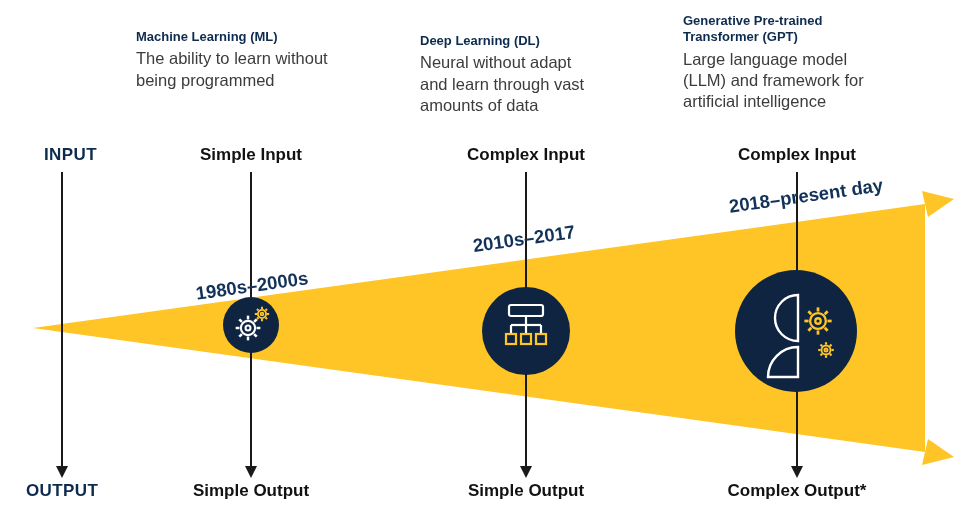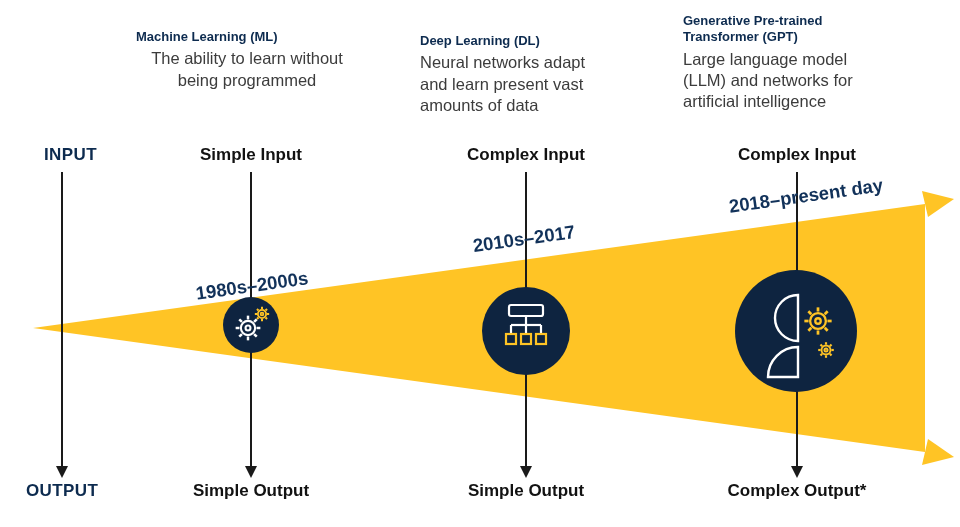--- a/index.html
+++ b/index.html
@@ -41,31 +41,31 @@
     <g fill="#1A1A1A">
       <polygon points="56,466 68,466 62,478"></polygon>
       <polygon points="245,466 257,466 251,478"></polygon>
       <polygon points="520,466 532,466 526,478"></polygon>
       <polygon points="791,466 803,466 797,478"></polygon>
     </g>
   </svg>
 
   <div class="desc-block" style="left:136px; top:29px; width:232px;">
     <div class="block-title" style="max-width:230px;">Machine Learning (ML)</div>
-    <div class="block-desc" style="max-width:222px;text-align:center;">The ability to learn without being programmed</div>
+    <div class="block-desc" style="max-width:222px;">The ability to learn without being programmed</div>
   </div>
 
   <div class="desc-block" style="left:420px; top:33px; width:205px;">
     <div class="block-title" style="max-width:200px;">Deep Learning (DL)</div>
-    <div class="block-desc" style="max-width:180px;">Neural networks adapt and learn present vast amounts of data</div>
+    <div class="block-desc" style="max-width:180px;">Neural without adapt and learn through vast amounts of data</div>
   </div>
 
   <div class="desc-block" style="left:683px; top:13px; width:215px;">
     <div class="block-title" style="max-width:212px;">Generative Pre-trained Transformer (GPT)</div>
-    <div class="block-desc" style="max-width:198px;">Large language model (LLM) and networks for artificial intelligence</div>
+    <div class="block-desc" style="max-width:198px;">Large language model (LLM) and framework for artificial intelligence</div>
   </div>
 
   <div class="axis-word" style="left:44px; top:145px;">INPUT</div>
   <div class="io-label" style="left:251px; top:145px;">Simple Input</div>
   <div class="io-label" style="left:526px; top:145px;">Complex Input</div>
   <div class="io-label" style="left:797px; top:145px;">Complex Input</div>
 
   <div class="era-label" style="left:252px; top:286px;">1980s–2000s</div>
   <div class="era-label" style="left:524px; top:239px;">2010s–2017</div>
   <div class="era-label" style="left:806px; top:196px;">2018–present day</div>

